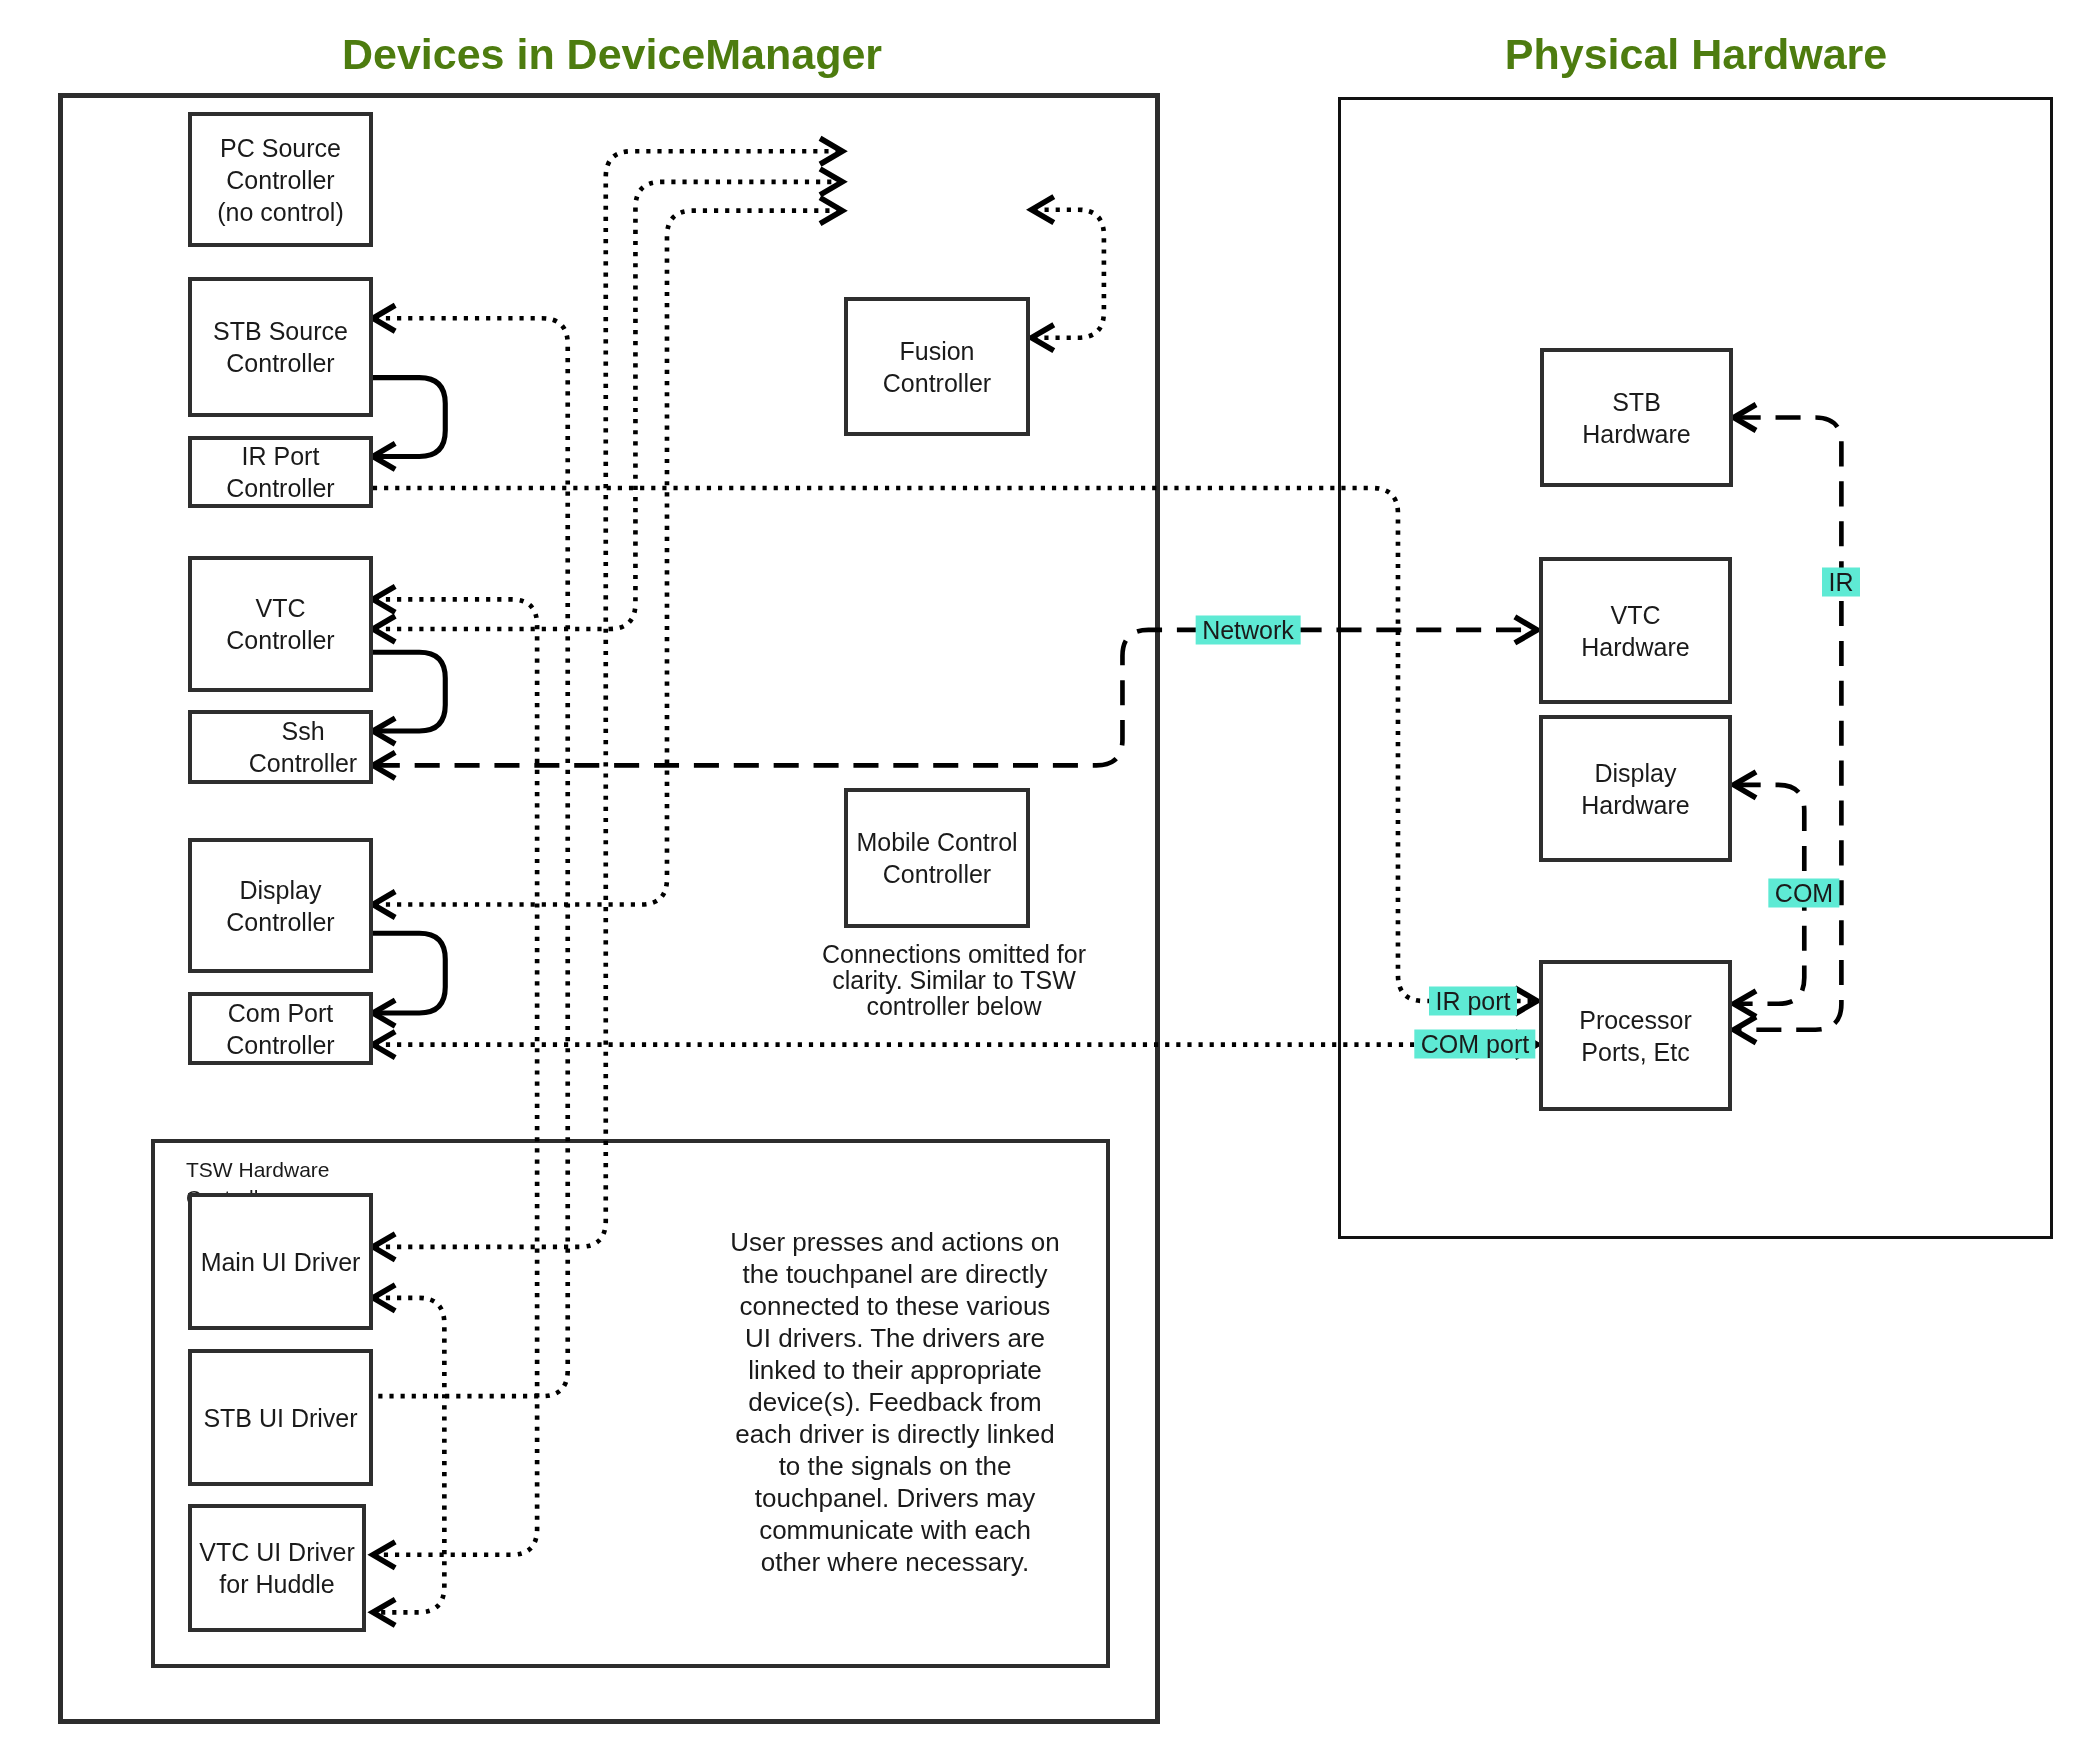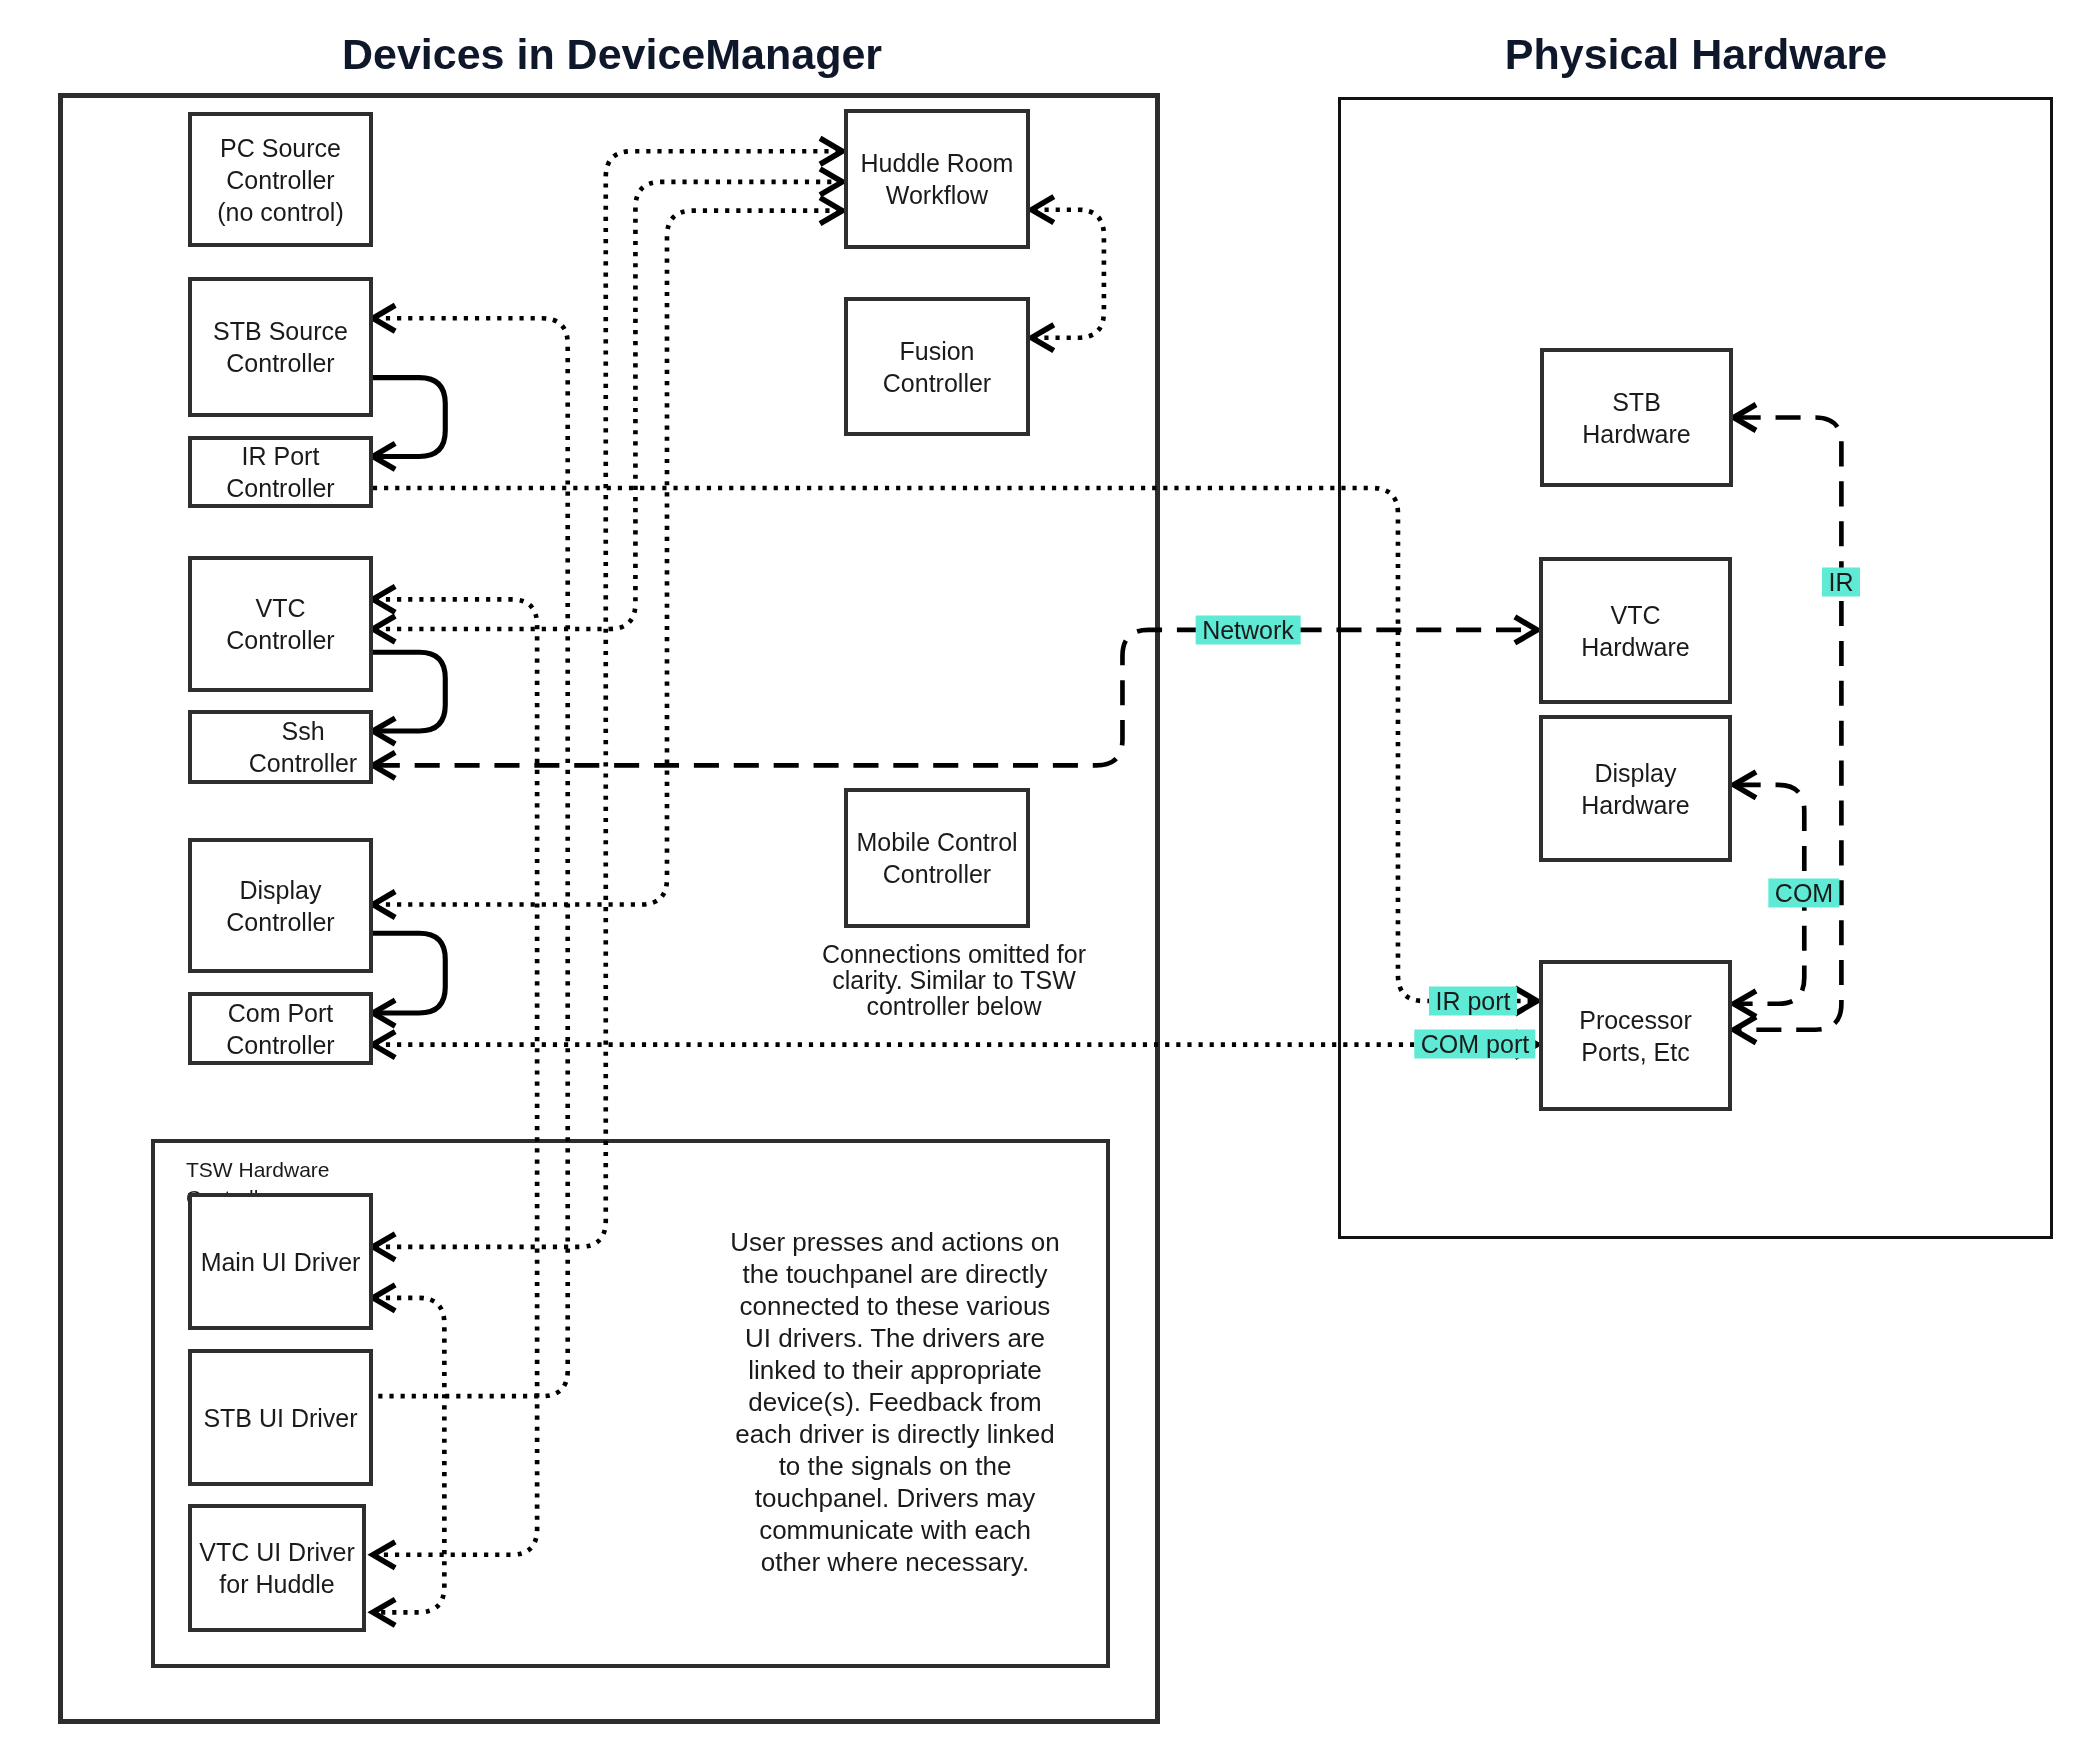--- a/index.html
+++ b/index.html
@@ -2,21 +2,21 @@
 <html style="font-size:15px"><head>
 <meta charset="utf-8">
 <style>
   html,body{margin:0;padding:0;background:#fff;}
   #stage{
     position:relative;width:2090px;height:1758px;background:#ffffff;
     font-family:"Liberation Sans",sans-serif;color:#1a1a1a;overflow:hidden;
   }
   .title{
     position:absolute;font-size:43px;font-weight:bold;text-align:center;
-    white-space:nowrap;transform:translateX(-50%);color:#0f172a;
+    white-space:nowrap;transform:translateX(-50%);color:#4d7c0f;
   }
   .container{
     position:absolute;background:transparent;box-sizing:border-box;
   }
   .container.devices{border:5.6px solid #2d2d2d;}
   .container.tsw{border:4.6px solid #2d2d2d;}
   .container.ph{border:3.7px solid #111;}
   .box{
     position:absolute;box-sizing:border-box;border:4.6px solid #2e2e2e;background:#fff;
     display:flex;align-items:center;justify-content:center;text-align:center;
@@ -109,22 +109,20 @@
 Controller</div>
   <div class="box" style="left:188px;top:556px;width:185px;height:136px;">VTC
 Controller</div>
   <div class="box" style="left:188px;top:710px;width:185px;height:74px;padding-left:45px;">Ssh
 Controller</div>
   <div class="box" style="left:188px;top:838px;width:185px;height:135px;">Display
 Controller</div>
   <div class="box" style="left:188px;top:992px;width:185px;height:73px;">Com Port
 Controller</div>
 
-  <div class="box" style="left:844px;top:109px;width:186px;height:140px;">Huddle Room
-Workflow</div>
   <div class="box" style="left:844px;top:297px;width:186px;height:139px;">Fusion
 Controller</div>
   <div class="box" style="left:844px;top:788px;width:186px;height:140px;">Mobile Control
 Controller</div>
   <div class="caption" style="left:934px;top:941px;">Connections omitted for
 clarity. Similar to TSW
 controller below</div>
 
   <div class="box" style="left:188px;top:1193px;width:185px;height:137px;">Main UI Driver</div>
   <div class="box" style="left:188px;top:1349px;width:185px;height:137px;">STB UI Driver</div>

